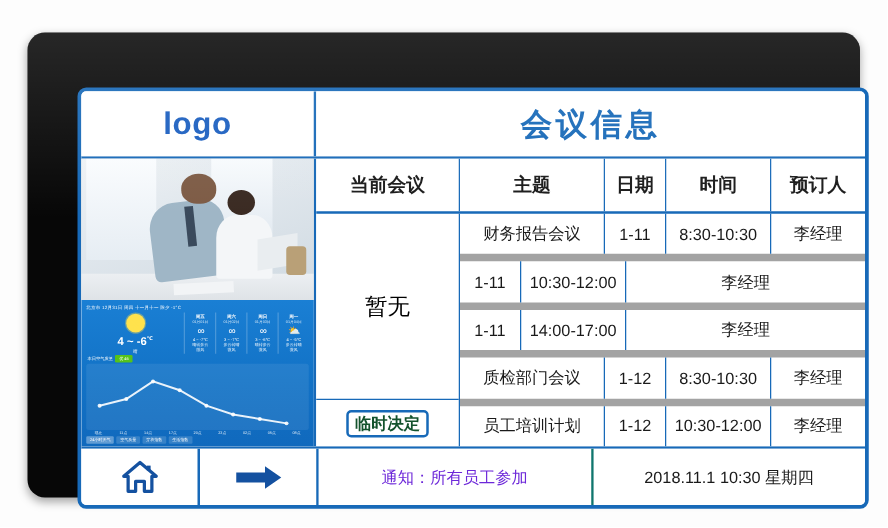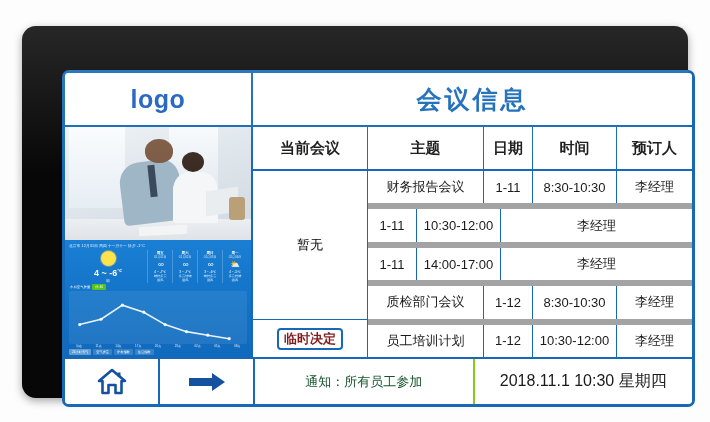--- a/index.html
+++ b/index.html
@@ -128,42 +128,42 @@
   .c-topic{width:116px;flex:0 0 116px;}
   .c-date{width:49px;flex:0 0 49px;}
   .c-time{width:84px;flex:0 0 84px;}
   .c-owner{flex:1;}
 
   .body-wrap{flex:1;display:flex;min-height:0;}
   .cur-col{
     width:115px;flex:0 0 115px;border-right:1px solid #1769b8;
     display:flex;flex-direction:column;box-sizing:border-box;
   }
-  .cur-merged{flex:4;display:flex;align-items:center;justify-content:center;font-size:13px;border-bottom:1px solid #1769b8;}
+  .cur-merged{flex:4;display:flex;align-items:center;justify-content:center;font-size:18px;border-bottom:1px solid #1769b8;}
   .cur-last{flex:1;display:flex;align-items:center;justify-content:center;}
   .temp-btn{
-    border:2px solid #1769b8;border-radius:4px;color:#7f1d1d;font-weight:bold;
+    border:2px solid #1769b8;border-radius:4px;color:#14532d;font-weight:bold;
     font-size:13px;padding:1px 5px;background:#fff;line-height:16px;
   }
   .rows-col{flex:1;display:flex;flex-direction:column;min-width:0;}
   .rows-col .trow:last-child{border-bottom:none;}
 
   
   .botband{display:flex;flex:0 0 45px;height:45px;}
   .nav-cell{
     width:93px;flex:0 0 93px;border-right:2px solid #1769b8;
     display:flex;align-items:center;justify-content:center;background:#fff;
   }
   .notice-cell{
     flex:1;display:flex;align-items:center;justify-content:center;background:#fff;
-    border-right:2px solid #84cc16;font-size:13px;color:#14532d;
+    border-right:2px solid #0f766e;font-size:13px;color:#6d28d9;
   }
   .clock-cell{
     flex:1;display:flex;align-items:center;justify-content:center;background:#fff;
-    font-size:16px;color:#1a1a1a;
+    font-size:13px;color:#1a1a1a;
   }
 </style>
 </head>
 <body>
 
 <div class="stage">
 
   <div class="bezel">
 
     <div class="screen">

